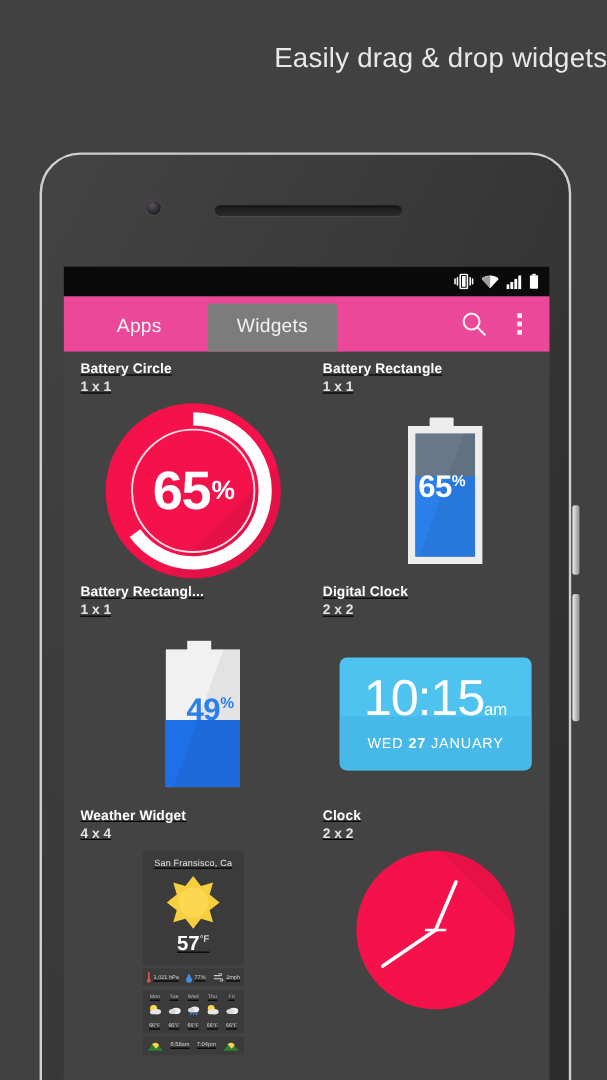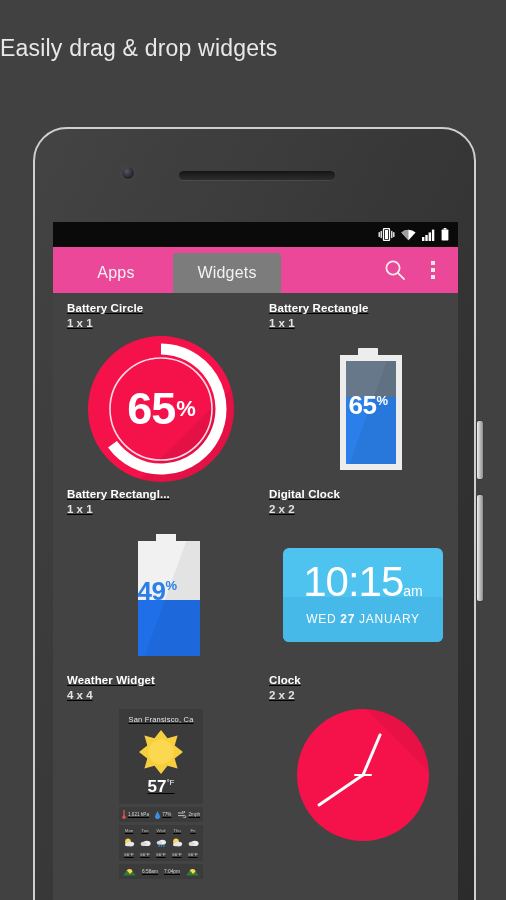--- a/index.html
+++ b/index.html
@@ -7,21 +7,21 @@
     width: 506px; height: 900px;
     background: #414141;
     font-family: "Liberation Sans", sans-serif;
     overflow: hidden;
   }
   .stage { position: relative; width: 506px; height: 900px; background: #414141; }
 
   
   .headline {
     position: absolute; top: 28px; left: 0; width: 506px;
-    text-align: left; color: #e8e8e8;
+    text-align: right; color: #e8e8e8;
     font-size: 23px; font-weight: 400; line-height: 40px;
     letter-spacing: .2px;
   }
   .headline div { white-space: nowrap; }
 
   
   .phone {
     position: absolute; left: 33px; top: 127px;
     width: 443px; height: 790px;
     background: linear-gradient(180deg,#3c3c3c 0%,#343434 60%,#303030 100%);
@@ -140,21 +140,21 @@
     position: absolute; left: 0; top: 7px; width: 62px; height: 115px; overflow: hidden;
   }
   .batt-rect2 .top { position: absolute; inset: 0; background: #f1f1f1; }
   .batt-rect2 .bot { position: absolute; left: 0; bottom: 0; width: 100%; background: #1f6fe8; }
   .batt-rect2 .nub2 {
     position: absolute; left: 50%; transform: translateX(-50%); top: 0;
     width: 20px; height: 9px; background: #f1f1f1;
   }
   .batt-rect2 .pct2 {
     position: absolute; left: 0; right: 0; top: 50%; transform: translateY(-62%);
-    text-align: left; color: #2a7fea; font-size: 26px; font-weight: bold; letter-spacing: -.5px;
+    text-align: right; color: #2a7fea; font-size: 26px; font-weight: bold; letter-spacing: -.5px;
   }
   .batt-rect2 .pct2 sup { font-size: 13px; vertical-align: super; }
 
   
   .dclock {
     width: 160px; height: 94px; border-radius: 6px; position: relative; overflow: hidden;
     background: #4ec3ef;
   }
   .dclock .lowerhalf { position: absolute; left:0; right:0; top: 52%; bottom: 0; background: #46b9e9; }
   .dclock .time {

